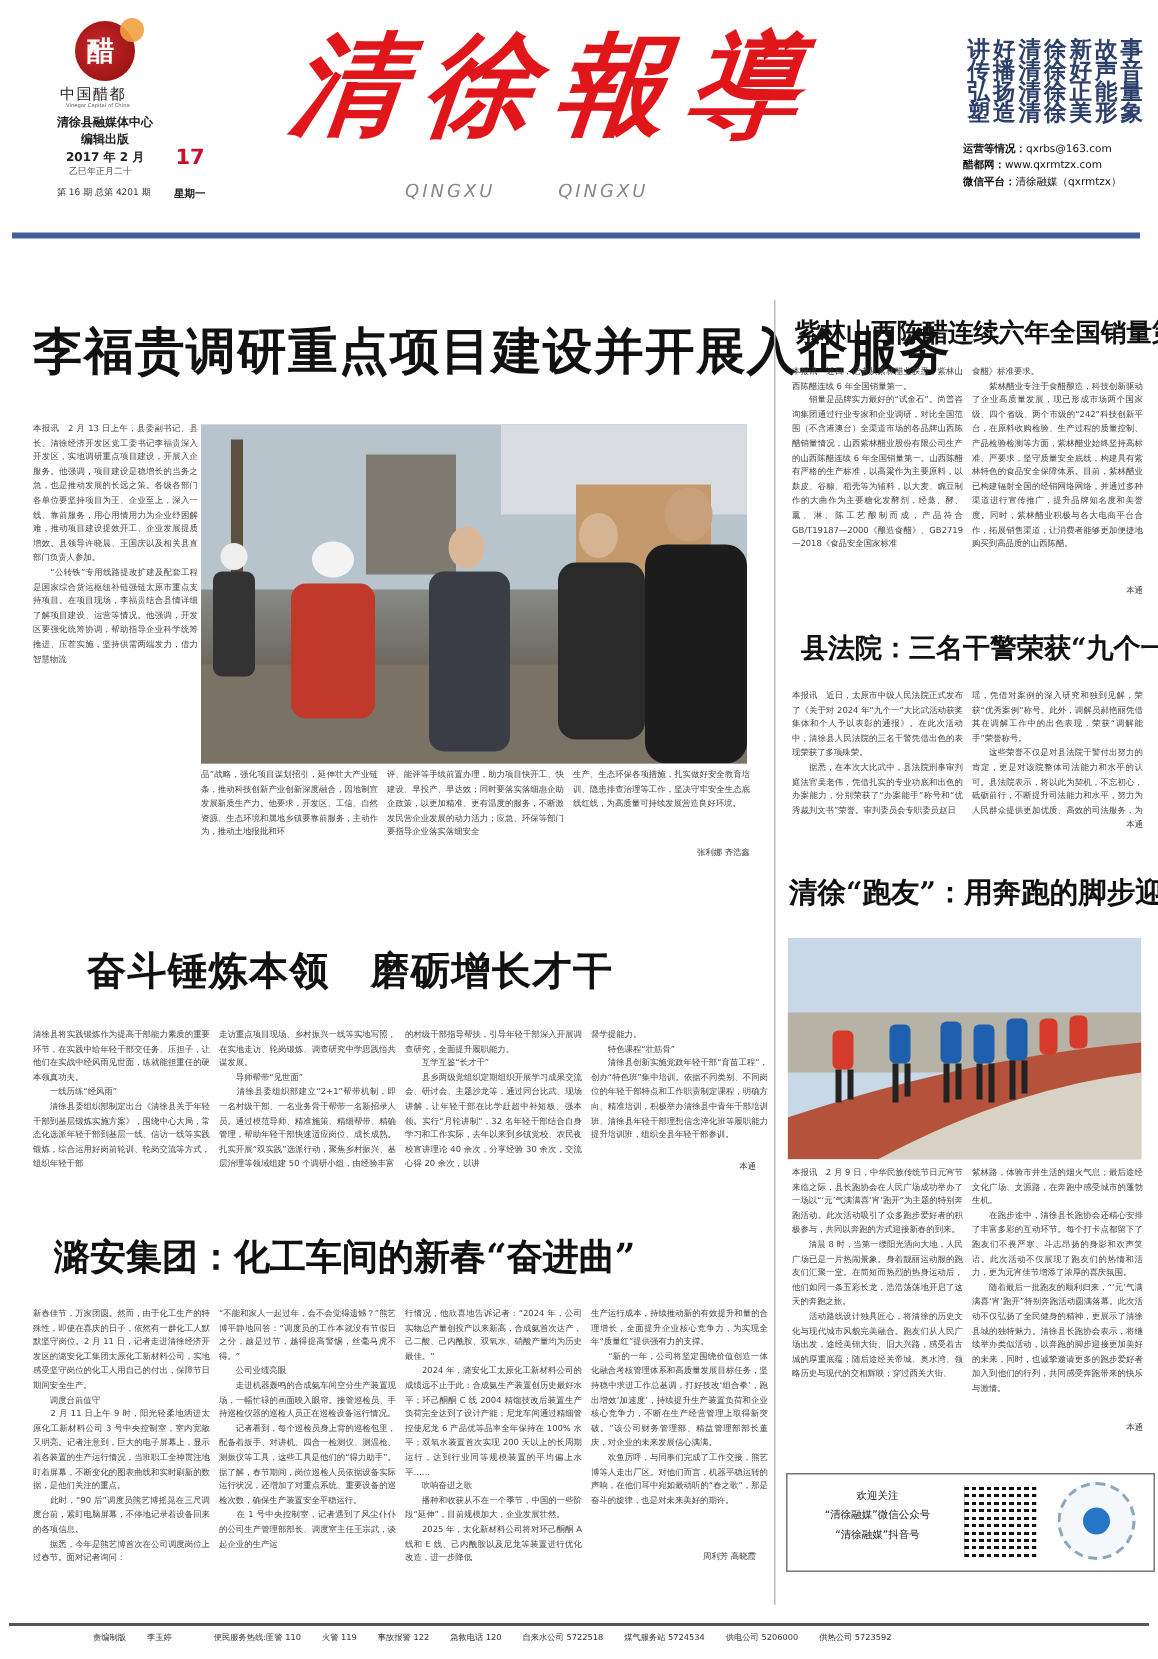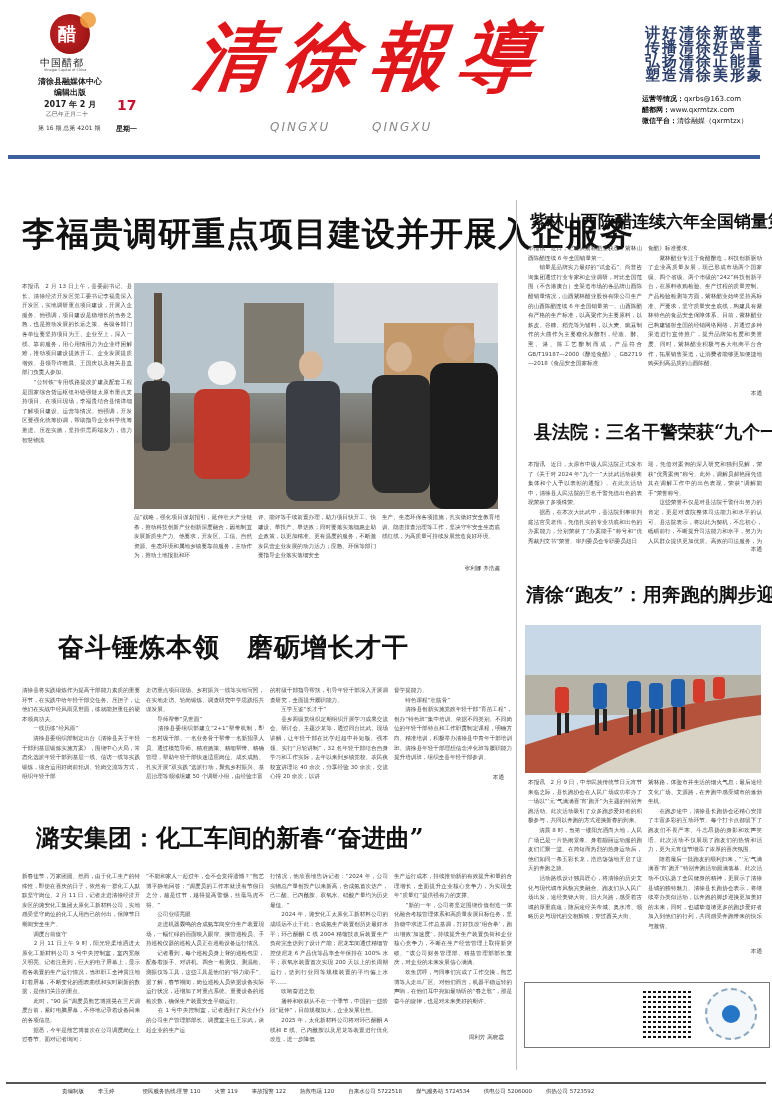--- a/index.html
+++ b/index.html
@@ -151,20 +151,25 @@
 </div>
 <div class="abs body-text" style="left:528px; top:778px; width:114px; height:182px;">本报讯　2 月 9 日，中华民族传统节日元宵节来临之际，县长跑协会在人民广场成功举办了一场以“‘元’气满满喜‘宵’跑开”为主题的特别奔跑活动。此次活动吸引了众多跑步爱好者的积极参与，共同以奔跑的方式迎接新春的到来。
 　　清晨 8 时，当第一缕阳光洒向大地，人民广场已是一片热闹景象。身着靓丽运动服的跑友们汇聚一堂。在简短而热烈的热身运动后，他们如同一条五彩长龙，浩浩荡荡地开启了这天的奔跑之旅。
 　　活动路线设计独具匠心，将清徐的历史文化与现代城市风貌完美融合。跑友们从人民广场出发，途经美锦大街、旧大兴路，感受着古城的厚重底蕴；随后途经关帝城、奥水湾、领略历史与现代的交相辉映；穿过西关大街、</div>
 <div class="abs body-text" style="left:648px; top:778px; width:114px; height:170px;">紫林路，体验市井生活的烟火气息；最后途经文化广场、文源路，在奔跑中感受城市的蓬勃生机。
 　　在跑步途中，清徐县长跑协会还精心安排了丰富多彩的互动环节。每个打卡点都留下了跑友们不畏严寒、斗志昂扬的身影和欢声笑语。此次活动不仅展现了跑友们的热情和活力，更为元宵佳节增添了浓厚的喜庆氛围。
 　　随着最后一批跑友的顺利归来，“‘元’气满满喜‘宵’跑开”特别奔跑活动圆满落幕。此次活动不仅弘扬了全民健身的精神，更展示了清徐县城的独特魅力。清徐县长跑协会表示，将继续举办类似活动，以奔跑的脚步迎接更加美好的未来，同时，也诚挚邀请更多的跑步爱好者加入到他们的行列，共同感受奔跑带来的快乐与激情。</div>
 <div class="abs author" style="left:648px; top:948px; width:114px;">本通</div>
 
 <div class="abs qrbox" style="left:524px; top:982px; width:246px; height:66px;">
+  <div class="abs" style="left:8px; top:8px; width:104px; text-align:center; font-size:7px; line-height:13px; color:#222;">
+    <div>欢迎关注</div>
+    <div>“清徐融媒”微信公众号</div>
+    <div>“清徐融媒”抖音号</div>
+  </div>
   <div class="abs qr" style="left:118px; top:7px;"></div>
   <div class="abs" style="left:180px; top:5px; width:52px; height:52px; border-radius:50%; border:2px dashed #8aa7bf; background:#f4f8fb;">
     <div style="position:absolute; left:15px; top:15px; width:18px; height:18px; border-radius:50%; background:#2676c8;"></div>
   </div>
 </div>
 
 <div class="abs hl" style="left:58px; top:630px; font-size:26px; letter-spacing:1px;">奋斗锤炼本领　磨砺增长才干</div>
 <div class="abs body-text" style="left:22px; top:686px; width:118px; height:106px;">清徐县将实践锻炼作为提高干部能力素质的重要环节，在实践中给年轻干部交任务、压担子，让他们在实战中经风雨见世面，练就能担重任的硬本领真功夫。
 　　一线历练“经风雨”
 　　清徐县委组织部制定出台《清徐县关于年轻干部到基层锻炼实施方案》，围绕中心大局，常态化选派年轻干部到基层一线、信访一线等实践锻炼，综合运用好岗前轮训、轮岗交流等方式，组织年轻干部</div>

